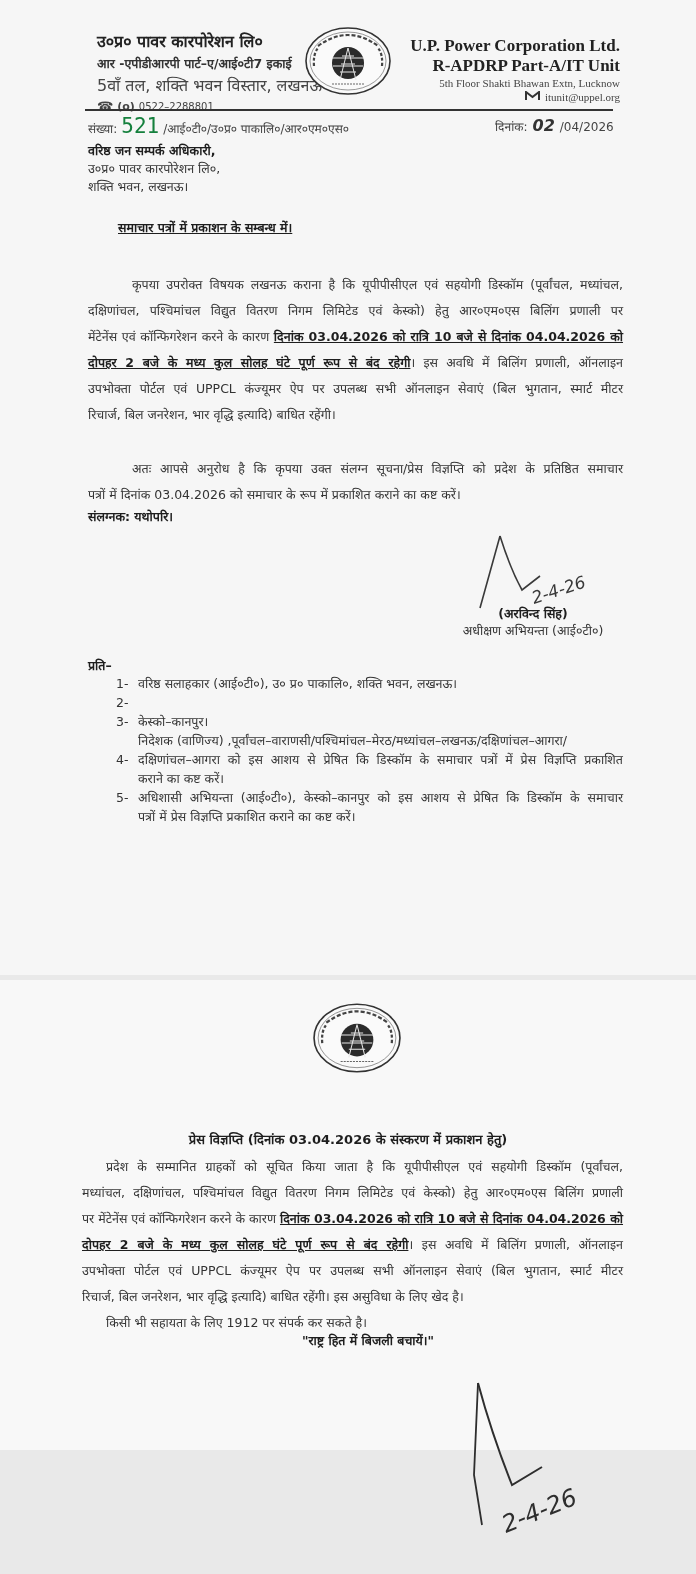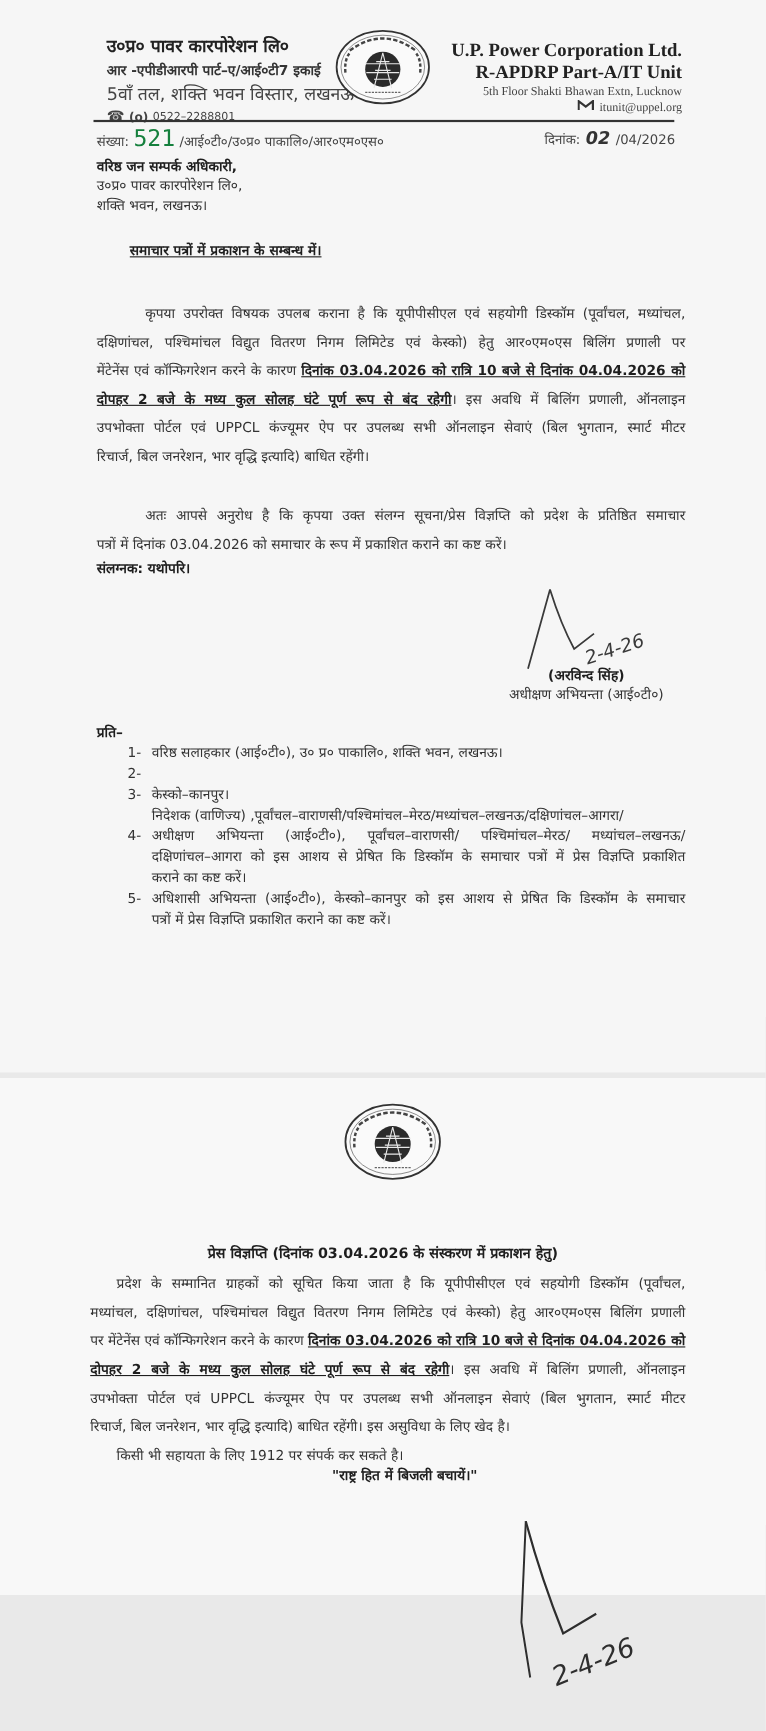--- a/index.html
+++ b/index.html
@@ -85,21 +85,21 @@
     <div>शक्ति भवन, लखनऊ।</div>
   </div>
 
   <div class="abs" style="left:88px;top:219px;width:535px;font-size:12.5px;line-height:18px;">
     <div style="padding-left:30px;">
       <span class="b u">समाचार पत्रों में प्रकाशन के सम्बन्ध में।</span>
     </div>
   </div>
 
   <div class="abs hin" style="left:88px;top:272px;width:535px;">
-    <div class="just" style="padding-left:44px;">कृपया उपरोक्त विषयक उपलब कराना है कि यूपीपीसीएल एवं सहयोगी डिस्कॉम (पूर्वांचल, मध्यांचल,</div>
+    <div class="just" style="padding-left:44px;">कृपया उपरोक्त विषयक लखनऊ कराना है कि यूपीपीसीएल एवं सहयोगी डिस्कॉम (पूर्वांचल, मध्यांचल,</div>
     <div class="just">दक्षिणांचल, पश्चिमांचल विद्युत वितरण निगम लिमिटेड एवं केस्को) हेतु आर०एम०एस बिलिंग प्रणाली पर</div>
     <div class="just"><span>मेंटेनेंस एवं कॉन्फिगरेशन करने के कारण </span><span class="b u">दिनांक 03.04.2026 को रात्रि 10 बजे से दिनांक 04.04.2026 को</span></div>
     <div class="just"><span class="b u">दोपहर 2 बजे के मध्य कुल सोलह घंटे पूर्ण रूप से बंद रहेगी</span><span>। इस अवधि में बिलिंग प्रणाली, ऑनलाइन</span></div>
     <div class="just">उपभोक्ता पोर्टल एवं UPPCL कंज्यूमर ऐप पर उपलब्ध सभी ऑनलाइन सेवाएं (बिल भुगतान, स्मार्ट मीटर</div>
     <div>रिचार्ज, बिल जनरेशन, भार वृद्धि इत्यादि) बाधित रहेंगी।</div>
   </div>
 
   <div class="abs hin" style="left:88px;top:456px;width:535px;">
     <div class="just" style="padding-left:44px;">अतः आपसे अनुरोध है कि कृपया उक्त संलग्न सूचना/प्रेस विज्ञप्ति को प्रदेश के प्रतिष्ठित समाचार</div>
     <div>पत्रों में दिनांक 03.04.2026 को समाचार के रूप में प्रकाशित कराने का कष्ट करें।</div>
@@ -131,21 +131,20 @@
     <div class="list-item">
       <span class="list-num">3-</span>
       <div style="flex:1;">
         <div>केस्को–कानपुर।</div>
         <div>निदेशक (वाणिज्य) ,पूर्वांचल–वाराणसी/पश्चिमांचल–मेरठ/मध्यांचल–लखनऊ/दक्षिणांचल–आगरा/</div>
       </div>
     </div>
     <div class="list-item">
       <span class="list-num">4-</span>
       <div style="flex:1;">
-        <div class="just">अधीक्षण अभियन्ता (आई०टी०), पूर्वांचल–वाराणसी/ पश्चिमांचल–मेरठ/ मध्यांचल–लखनऊ/</div>
         <div class="just">दक्षिणांचल–आगरा को इस आशय से प्रेषित कि डिस्कॉम के समाचार पत्रों में प्रेस विज्ञप्ति प्रकाशित</div>
         <div>कराने का कष्ट करें।</div>
       </div>
     </div>
     <div class="list-item">
       <span class="list-num">5-</span>
       <div style="flex:1;">
         <div class="just">अधिशासी अभियन्ता (आई०टी०), केस्को–कानपुर को इस आशय से प्रेषित कि डिस्कॉम के समाचार</div>
         <div>पत्रों में प्रेस विज्ञप्ति प्रकाशित कराने का कष्ट करें।</div>
       </div>

